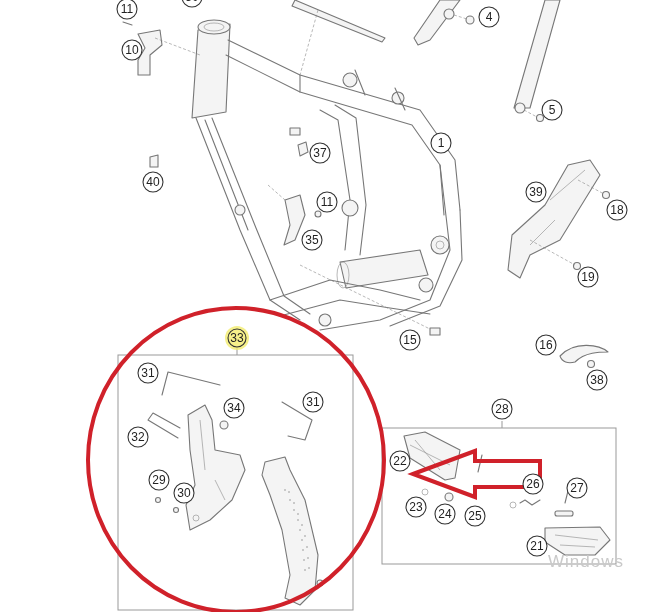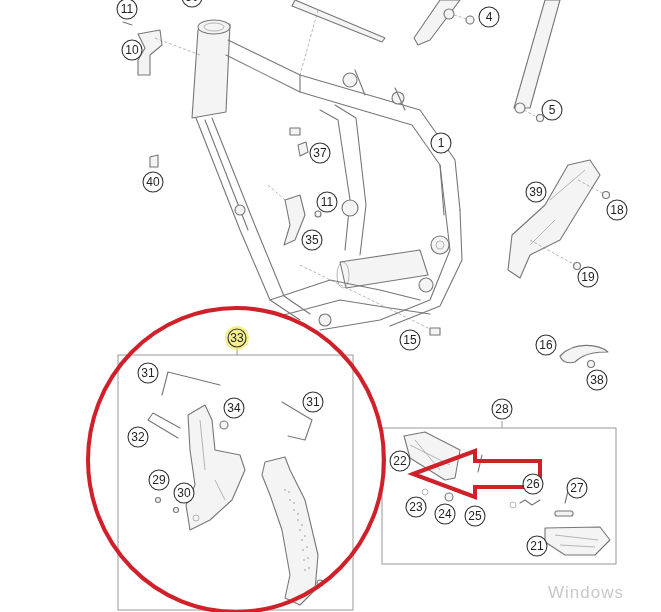--- a/index.html
+++ b/index.html
@@ -6,21 +6,21 @@
   body { width:661px; height:612px; overflow:hidden; position:relative; font-family:"Liberation Sans", sans-serif; }
   #diagram { position:absolute; left:0; top:0; width:661px; height:612px; }
   .callout-circle { fill:#ffffff; stroke:#333333; stroke-width:1.1; }
   .callout-text { font-family:"Liberation Sans", sans-serif; font-size:12px; fill:#222222; text-anchor:middle; dominant-baseline:central; }
   .part { fill:none; stroke:#777777; stroke-width:1.1; stroke-linejoin:round; stroke-linecap:round; }
   .part-fill { fill:#f4f4f4; stroke:#777777; stroke-width:1.1; stroke-linejoin:round; }
   .thin { fill:none; stroke:#999999; stroke-width:0.7; }
   .leader { fill:none; stroke:#888888; stroke-width:0.6; stroke-dasharray:3 2; }
   .box { fill:none; stroke:#999999; stroke-width:1; }
   .annot { fill:none; stroke:#d0212a; stroke-width:4; }
-  .watermark { position:absolute; left:548px; top:583px; font-family:"Liberation Sans", sans-serif; font-size:17px; color:#c9c9c9; letter-spacing:1px; }
+  .watermark { position:absolute; left:548px; top:552px; font-family:"Liberation Sans", sans-serif; font-size:17px; color:#c9c9c9; letter-spacing:1px; }
 </style>
 </head>
 <body>
 
 <svg id="diagram" viewBox="0 0 661 612" xmlns="http://www.w3.org/2000/svg">
 
   <g>
 
     <path class="part-fill" d="M198,30 L230,24 L226,112 L192,118 Z"></path>
     <ellipse class="part-fill" cx="214" cy="27" rx="16" ry="7"></ellipse>

